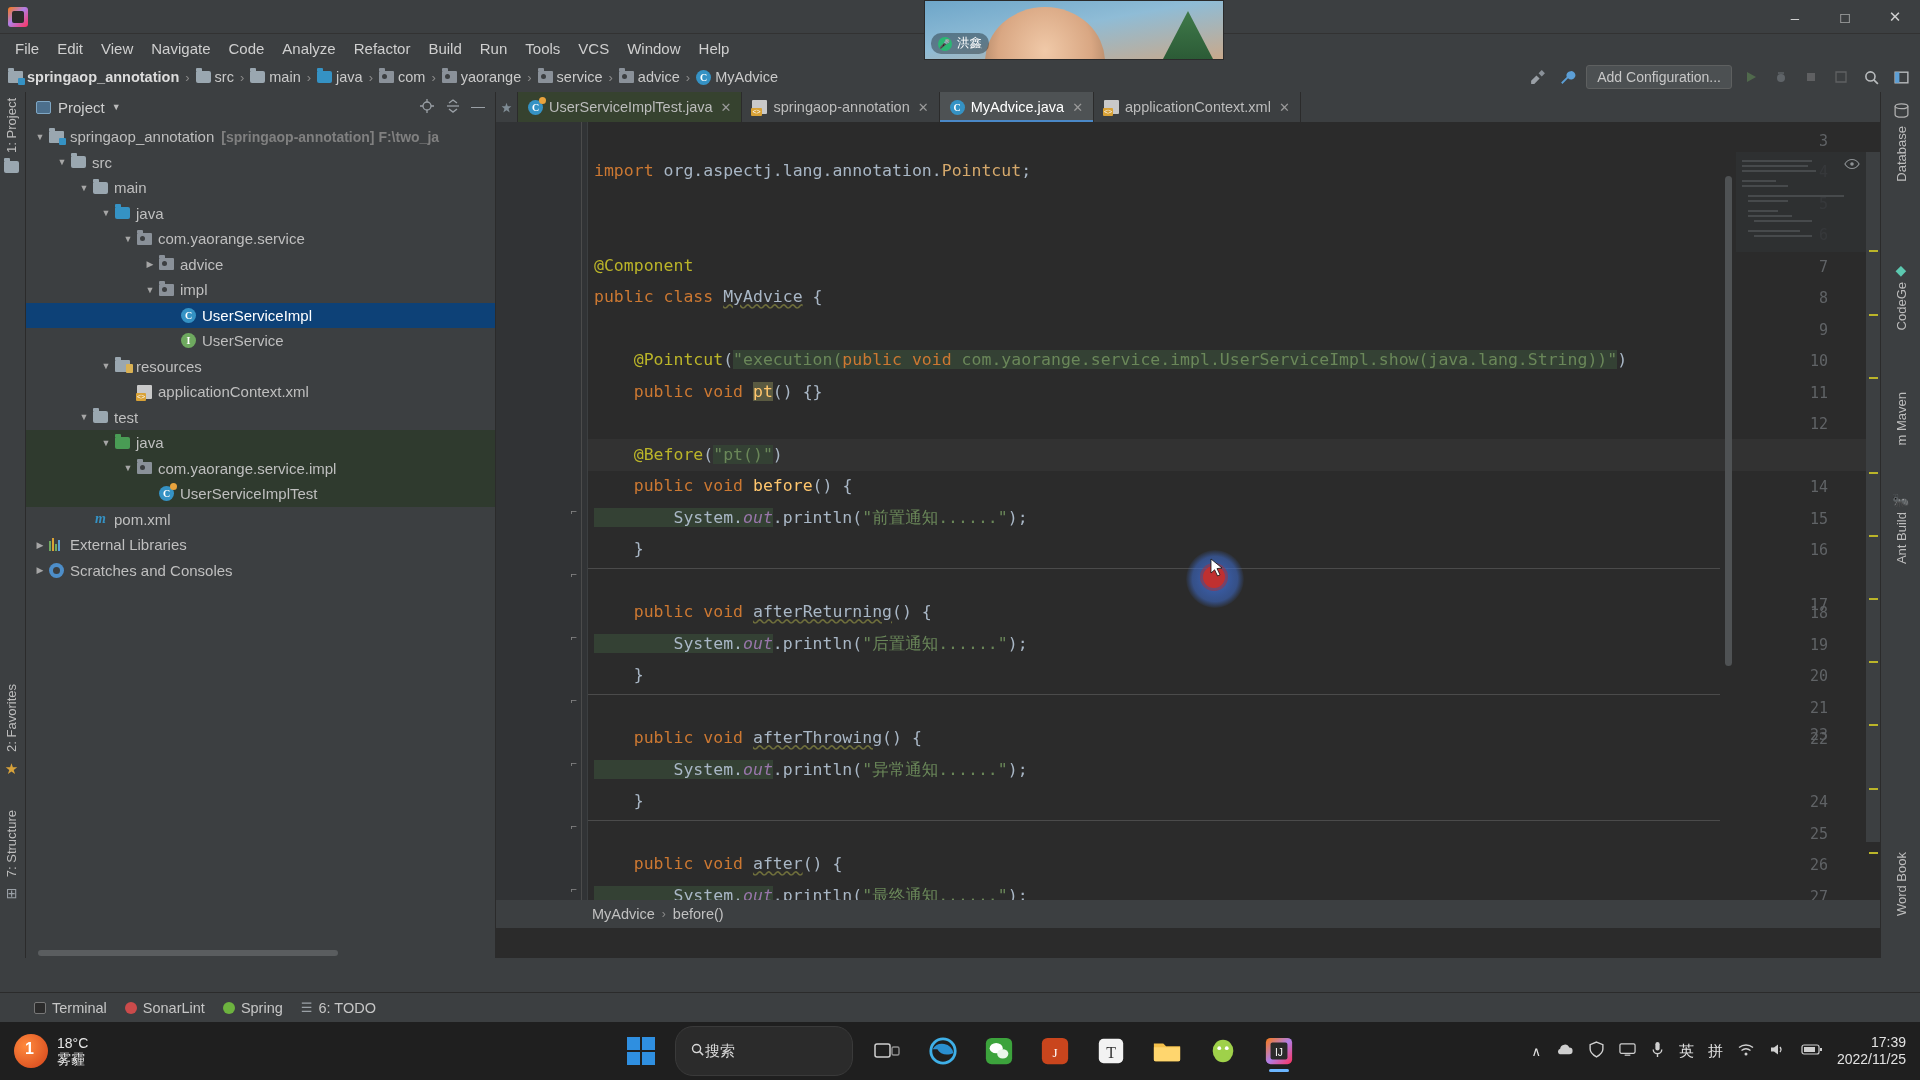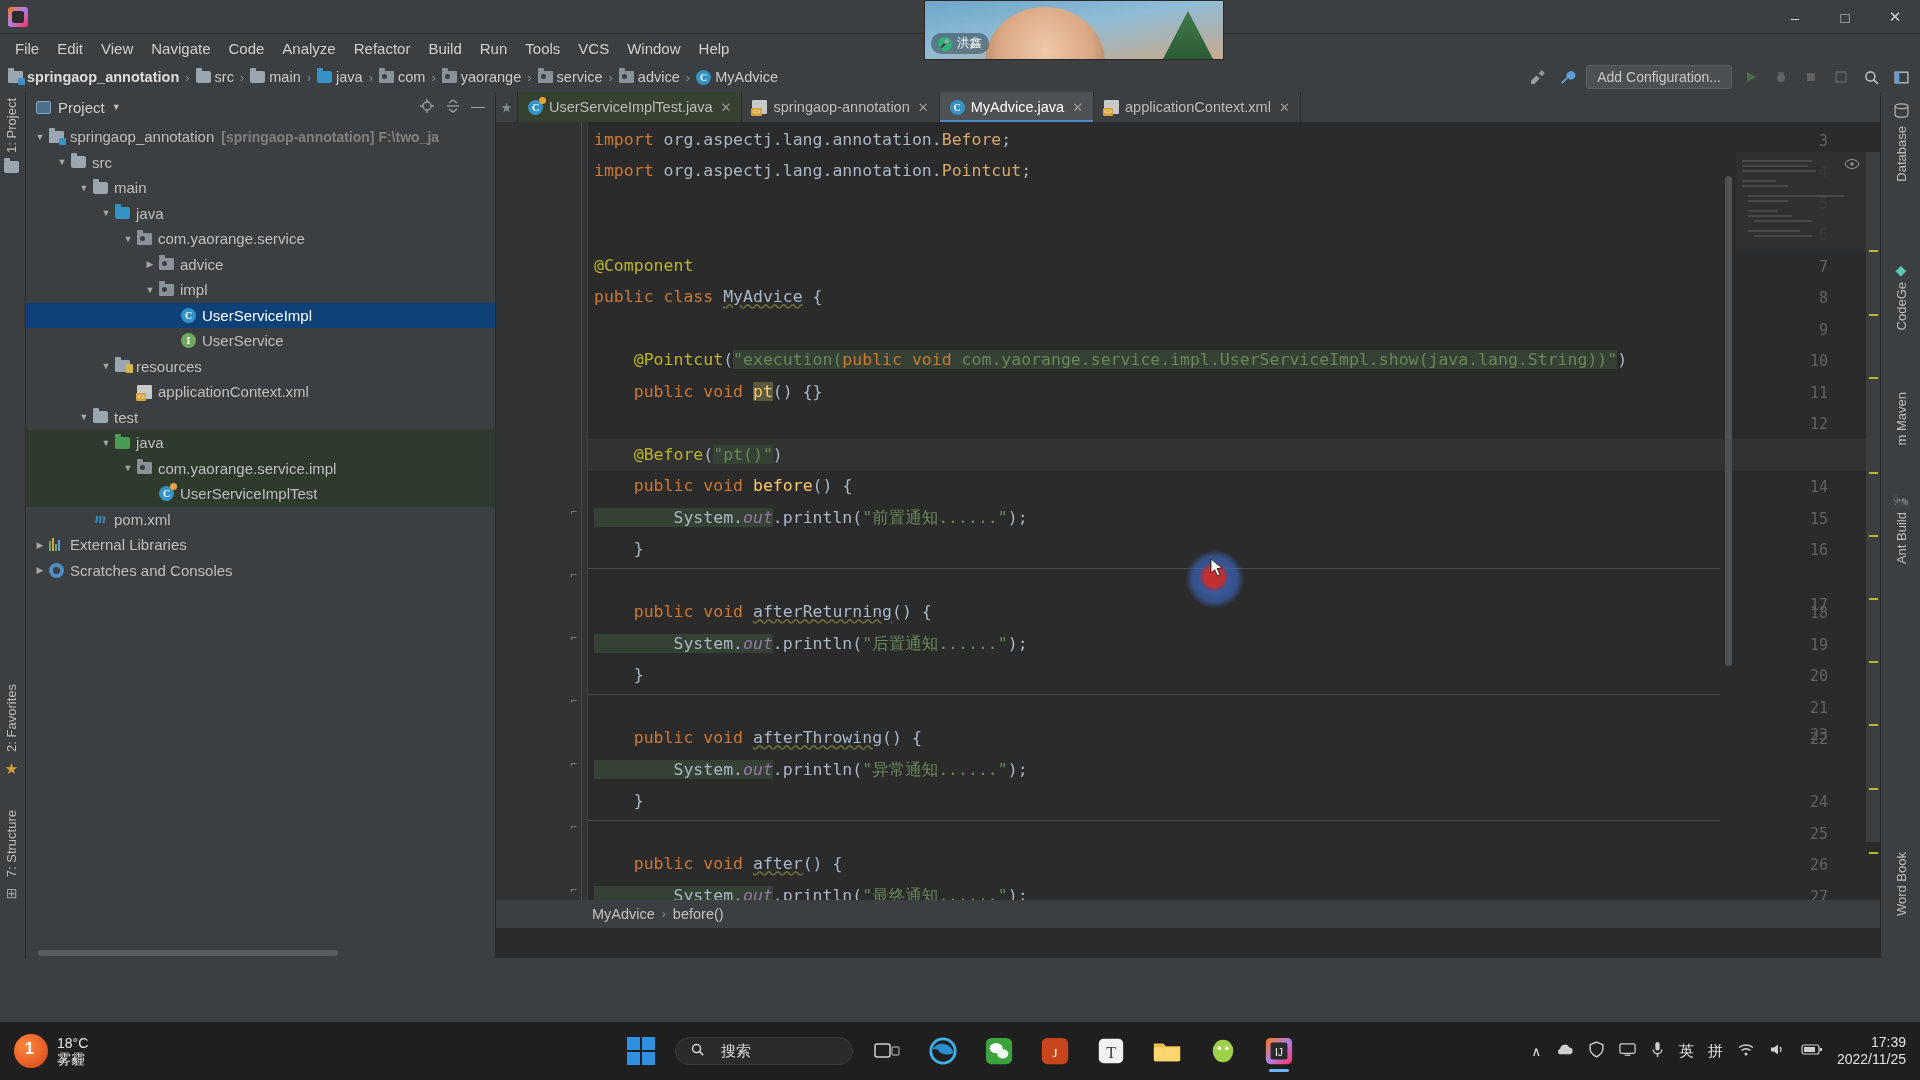--- a/index.html
+++ b/index.html
@@ -268,22 +268,22 @@
     position:absolute; left:50%; transform:translateX(-50%); display:flex; align-items:center; gap: 12px;
   }
   .tb-icon {
     width: 44px; height: 44px; border-radius: 5px; display:flex; align-items:center; justify-content:center;
     position:relative;
   }
   .tb-icon.active:after {
     content:""; position:absolute; bottom:1px; left:12px; width:20px; height:3px; background:#6cb6ff; border-radius:2px;
   }
   .search-pill {
-    height: 28px; width: 178px; background:#2b2b2b; border:1px solid #3a3a3a;
-    border-radius: 18px; display:flex; align-items:center; gap:16px; padding-left: 14px;
+    height: 50px; width: 178px; background:#2b2b2b; border:1px solid #3a3a3a;
+    border-radius: 18px; display:flex; align-items:center; gap:0; padding-left: 14px;
     color:#d8d8d8; font-size: 15px;
   }
   .win-logo { width:28px; height:28px; display:grid; grid-template-columns:1fr 1fr; grid-gap:2px; }
   .win-logo i { background:#2f8fe0; display:block; }
   .tray {
     position:absolute; right: 0; height:58px; display:flex; align-items:center; gap: 14px; padding-right: 14px;
     color:#e2e2e2; font-size:14px;
   }
   .clock { text-align:right; line-height:1.2; font-size:14px; }
 
@@ -673,21 +673,20 @@
         <div class="fold" style="top:383px">⌐</div>
         <div class="fold" style="top:446px">⌐</div>
         <div class="fold" style="top:509px">⌐</div>
         <div class="fold" style="top:572px">⌐</div>
         <div class="fold" style="top:635px">⌐</div>
         <div class="fold" style="top:698px">⌐</div>
         <div class="fold" style="top:761px">⌐</div>
       </div>
 
       <div class="codelines">
-        <div class="cline" style="top:2px"><span class="kw">import </span><span class="plain">org.aspectj.lang.annotation.</span><span style="color:#d6a96c">Before</span><span class="plain">;</span></div>
         <div class="cline" style="top:33px"><span class="kw">import </span><span class="plain">org.aspectj.lang.annotation.</span><span style="color:#d6a96c">Pointcut</span><span class="plain">;</span></div>
         <div class="cline" style="top:96px"></div>
         <div class="cline" style="top:128px"><span class="ann">@Component</span></div>
         <div class="cline" style="top:159px"><span class="kw">public class </span><span class="cls">MyAdvice</span><span class="plain"> {</span></div>
         <div class="cline" style="top:191px"></div>
         <div class="cline" style="top:222px"><span class="ann">    @Pointcut</span><span class="plain">(</span><span class="str hili">"execution(<span class="kw">public void </span>com.yaorange.service.impl.UserServiceImpl.show(java.lang.String))"</span><span class="plain">)</span></div>
         <div class="cline" style="top:254px"><span class="plain">    </span><span class="kw">public void </span><span class="idhl" style="color:#ffc66d">pt</span><span class="plain">() {}</span></div>
         <div class="cline" style="top:285px"></div>
         <div class="cline hl" style="top:317px"><span class="ann">    @Before</span><span class="plain">(</span><span class="str hili">"pt()"</span><span class="plain">)</span></div>
         <div class="cline" style="top:348px"><span class="plain">    </span><span class="kw">public void </span><span class="mth">before</span><span class="plain">() {</span></div>
@@ -784,20 +783,38 @@
     </div>
     <div class="rtool" style="top:400px;">
       <span style="color:#c07d3e;font-size:14px;">🐜</span>
       <div class="vlabel">Ant Build</div>
     </div>
     <div class="rtool" style="top:760px;">
       <div class="vlabel">Word Book</div>
     </div>
   </div>
 
+  <div class="bottom-bar">
+    <div class="btw">
+      <span class="dot" style="background:#2b2b2b;border:1px solid #777;"></span>
+      <span>Terminal</span>
+    </div>
+    <div class="btw">
+      <span class="dot" style="background:#cb4b4b;border-radius:50%;"></span>
+      <span>SonarLint</span>
+    </div>
+    <div class="btw">
+      <span class="dot" style="background:#6db33f;border-radius:50%;"></span>
+      <span>Spring</span>
+    </div>
+    <div class="btw">
+      <span style="color:#9aa0a6;font-size:13px;">☰</span>
+      <span>6: TODO</span>
+    </div>
+  </div>
 
   <div class="statusbar">
     <div class="status-left">
       <span style="display:flex;align-items:center;gap:6px;">
         <span>
           <svg width="14" height="14" viewBox="0 0 16 16">
               <circle cx="8" cy="8" r="6" fill="none" stroke="#bdbdbd" stroke-width="1.3"></circle>
               <path d="M8 5v4l2.5 1.5" stroke="#bdbdbd" stroke-width="1.3" fill="none"></path>
             </svg>
         </span>

